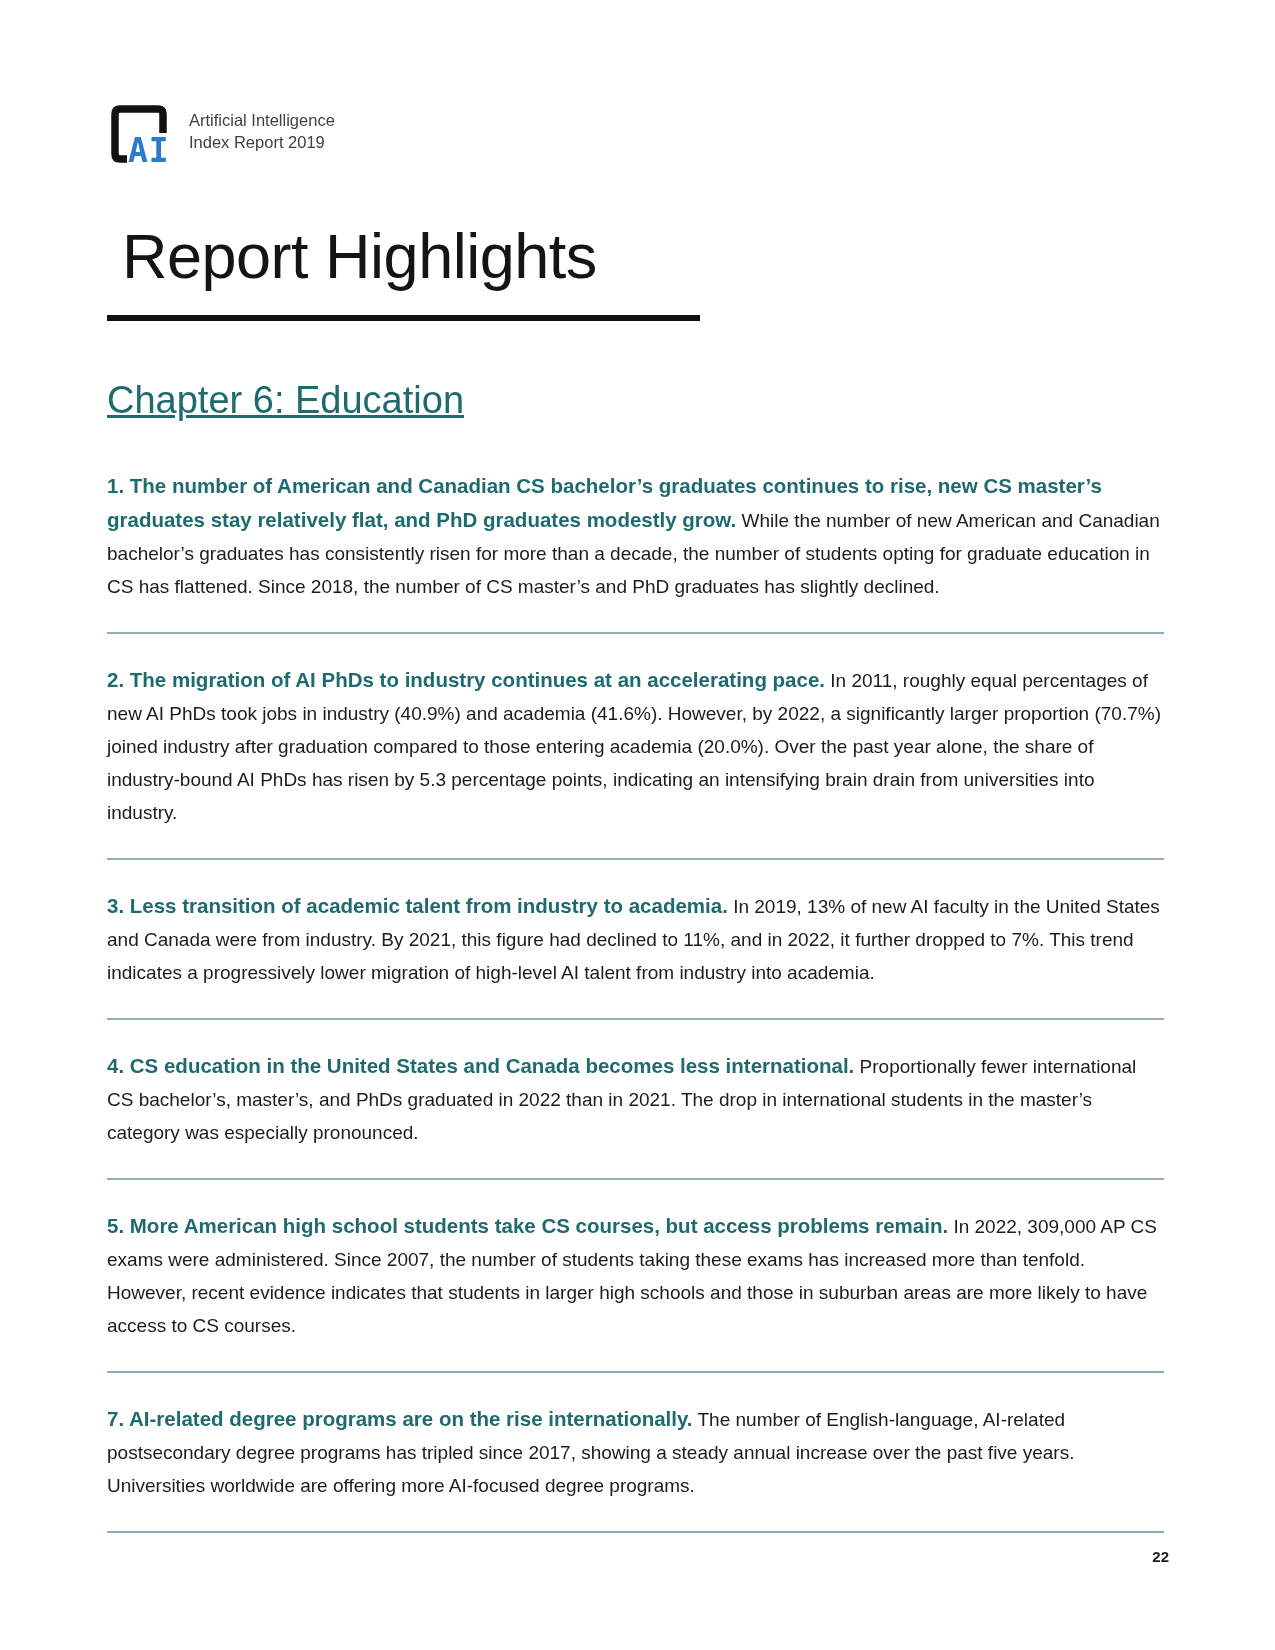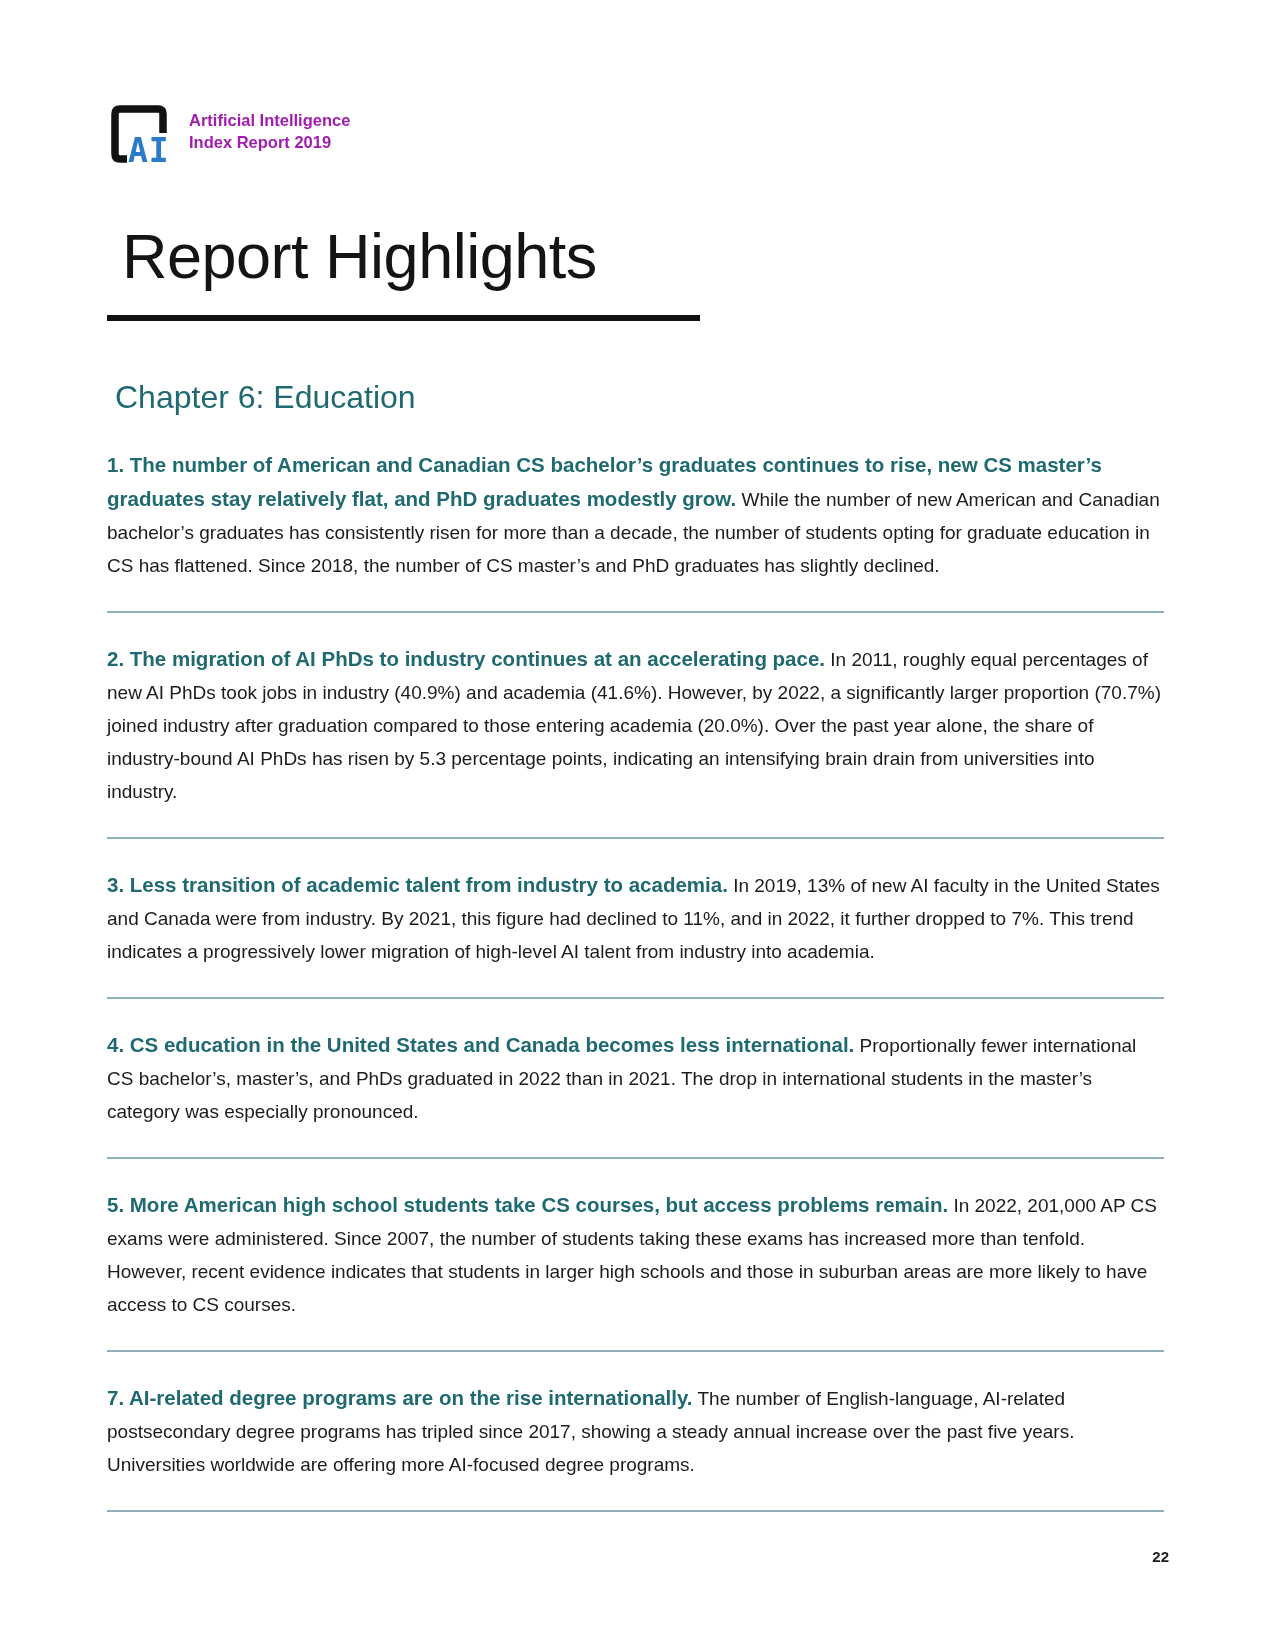--- a/index.html
+++ b/index.html
@@ -14,36 +14,37 @@
     width:1275px;height:1650px;
     background:#ffffff;
     position:relative;
     overflow:hidden;
     font-family:"Liberation Sans", sans-serif;
     color:var(--ink);
   }
   .content{padding:0 111px 0 107px;}
 
   .brand-row{display:flex;align-items:center;gap:16px;margin-top:100px;}
-  .brand-text{font-size:16.5px;font-weight:bold;line-height:1.32;color:#a21caf;}
+  .brand-text{font-size:16.5px;font-weight:normal;line-height:1.32;color:#404040;}
 
   .page-title{
     margin:58px 0 0 15px;
     font-size:63px;font-weight:500;line-height:1.1;
     letter-spacing:-0.5px;color:#141414;
   }
   .title-underline{width:593px;height:6px;background:#111;margin-top:24px;}
 
   .chapter-heading{
-    margin:56px 0 0 8px;
-    font-size:32px;font-weight:500;line-height:1.25;
+    margin:56px 0 0 0;
+    font-size:38px;font-weight:500;line-height:1.25;
     color:var(--teal);
+    text-decoration:underline;
   }
 
-  .sections{margin-top:31px;}
+  .sections{margin-top:44px;}
   .para{font-size:19px;line-height:33px;margin:0;color:var(--ink);}
   .hl-head{font-weight:bold;color:var(--teal);font-size:20.5px;}
   .hl-body{font-weight:normal;}
   .rule{border:0;border-top:2px solid var(--divider);margin:29px 0;}
 
   .page-number{
     position:absolute;right:106px;top:1548px;
     font-size:15px;font-weight:bold;color:#1b1b1b;
   }
 </style>
@@ -98,21 +99,21 @@
       <p class="para">
         <span class="hl-head">4. CS education in the United States and Canada becomes less international.</span>
         <span class="hl-body">Proportionally fewer international CS bachelor’s, master’s, and PhDs graduated in 2022 than in 2021. The drop in international students in the master’s category was especially pronounced.</span>
       </p>
       <hr class="rule">
     </section>
 
     <section>
       <p class="para">
         <span class="hl-head">5. More American high school students take CS courses, but access problems remain.</span>
-        <span class="hl-body">In 2022, 201,000 AP CS exams were administered. Since 2007, the number of students taking these exams has increased more than tenfold. However, recent evidence indicates that students in larger high schools and those in suburban areas are more likely to have access to CS courses.</span>
+        <span class="hl-body">In 2022, 309,000 AP CS exams were administered. Since 2007, the number of students taking these exams has increased more than tenfold. However, recent evidence indicates that students in larger high schools and those in suburban areas are more likely to have access to CS courses.</span>
       </p>
       <hr class="rule">
     </section>
 
     <section>
       <p class="para">
         <span class="hl-head">7. AI-related degree programs are on the rise internationally.</span>
         <span class="hl-body">The number of English-language, AI-related postsecondary degree programs has tripled since 2017, showing a steady annual increase over the past five years. Universities worldwide are offering more AI-focused degree programs.</span>
       </p>
       <hr class="rule">

